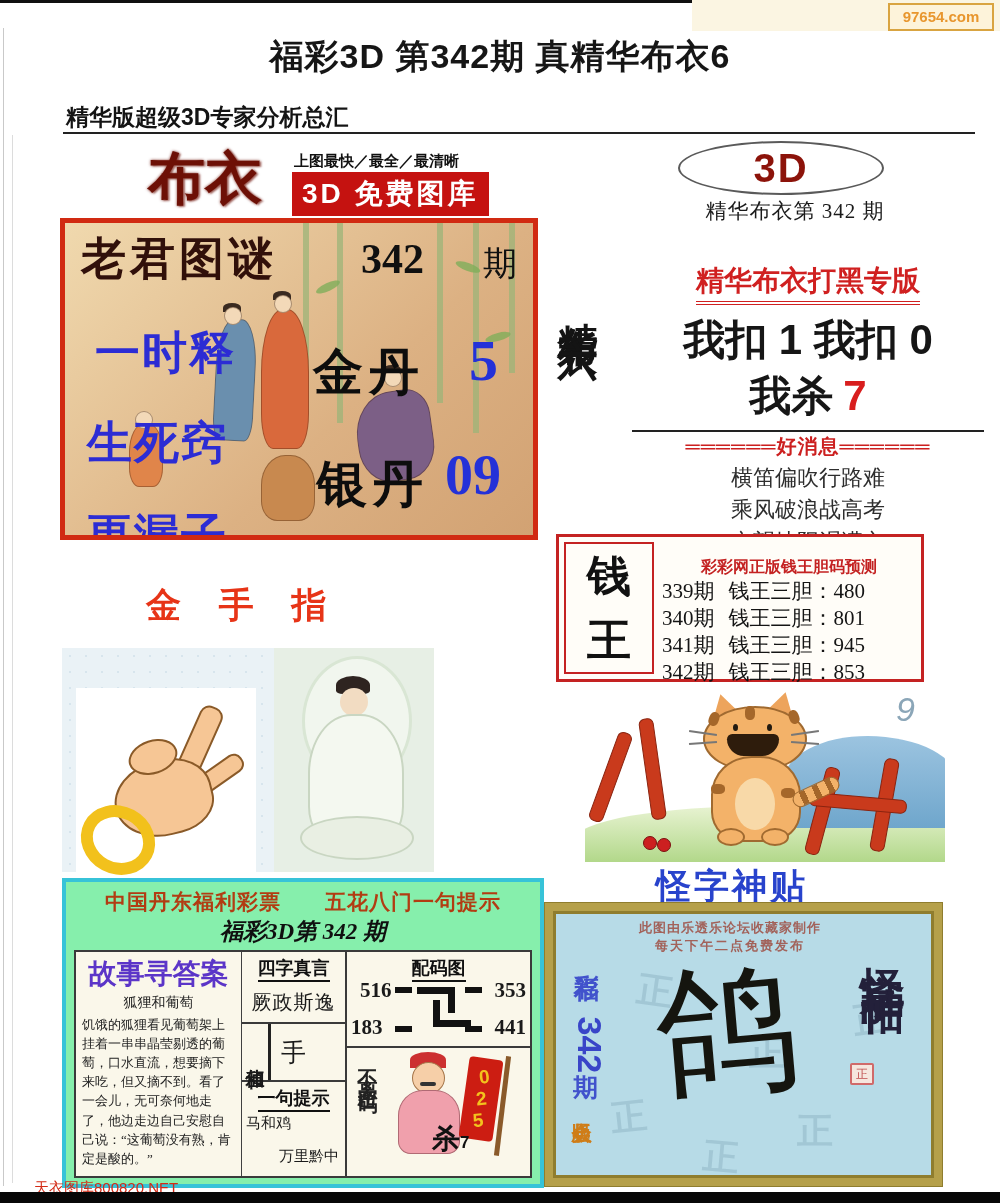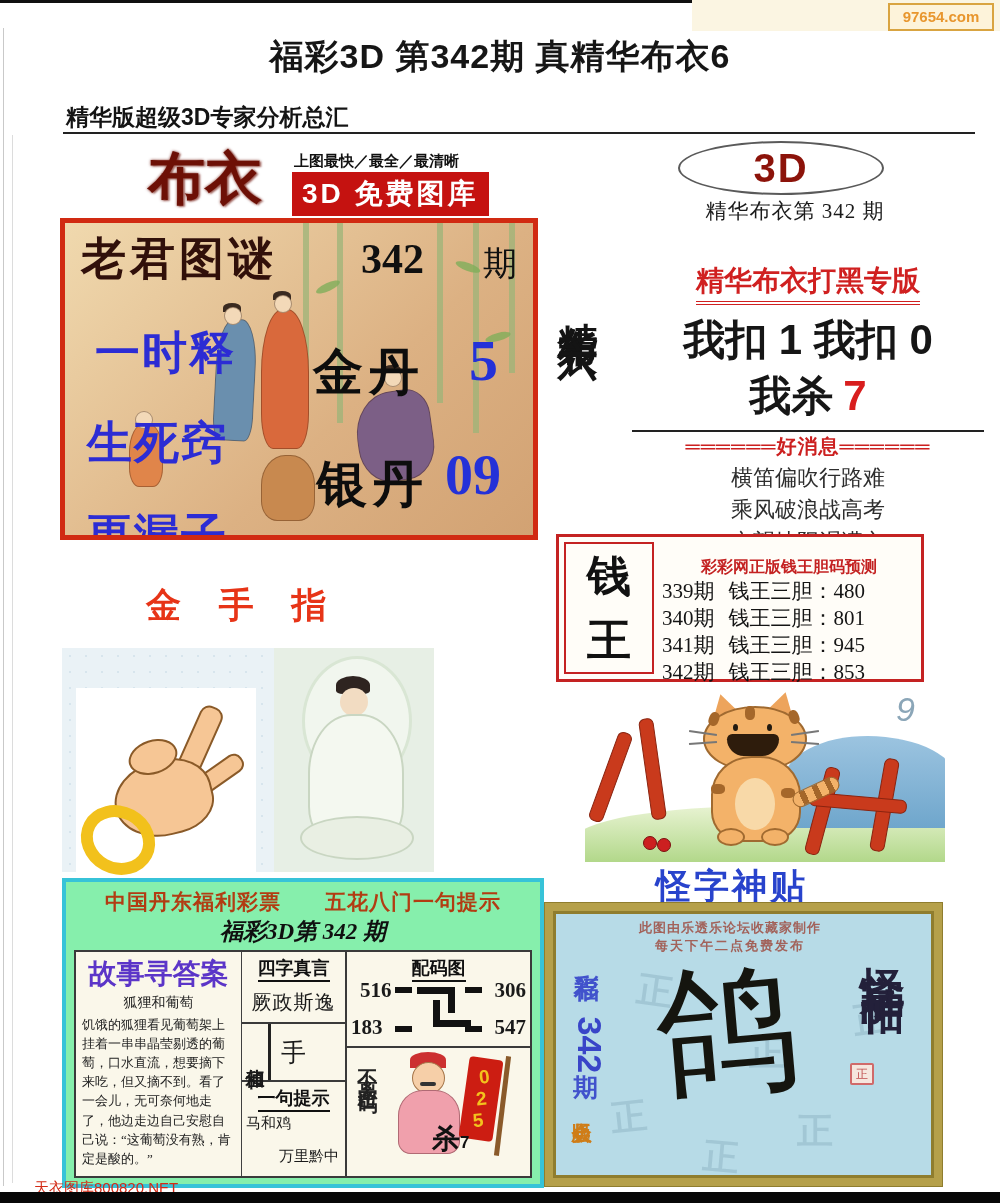--- a/index.html
+++ b/index.html
@@ -277,23 +277,23 @@
           <span class="cell-title">一句提示</span>
           <div class="hint1 serif">马和鸡</div>
           <div class="hint2 serif">万里黔中</div>
         </div>
       </div>
       <div class="col3">
         <div class="c3a">
           <span class="cell-title">配码图</span>
           <div class="pm-diagram">
             <span class="pm-num serif" style="left:4px;top:0;margin-left:9px;">516</span>
-            <span class="pm-num serif" style="right:4px;top:0;">306</span>
+            <span class="pm-num serif" style="right:4px;top:0;">353</span>
             <span class="pm-num serif" style="left:4px;bottom:4px;">183</span>
-            <span class="pm-num serif" style="right:4px;bottom:4px;">547</span>
+            <span class="pm-num serif" style="right:4px;bottom:4px;">441</span>
             <div class="pm-bar" style="left:48px;top:9px;width:17px;height:6px;"></div>
             <div class="pm-bar" style="right:48px;top:9px;width:17px;height:6px;"></div>
             <div class="pm-bar" style="left:48px;bottom:12px;width:17px;height:6px;"></div>
             <div class="pm-bar" style="right:48px;bottom:12px;width:17px;height:6px;"></div>
             <div class="pm-bar" style="left:70px;top:9px;width:38px;height:7px;"></div>
             <div class="pm-bar" style="left:101px;top:9px;width:7px;height:26px;"></div>
             <div class="pm-bar" style="left:86px;top:42px;width:38px;height:7px;"></div>
             <div class="pm-bar" style="left:86px;top:22px;width:7px;height:27px;"></div>
           </div>
         </div>

